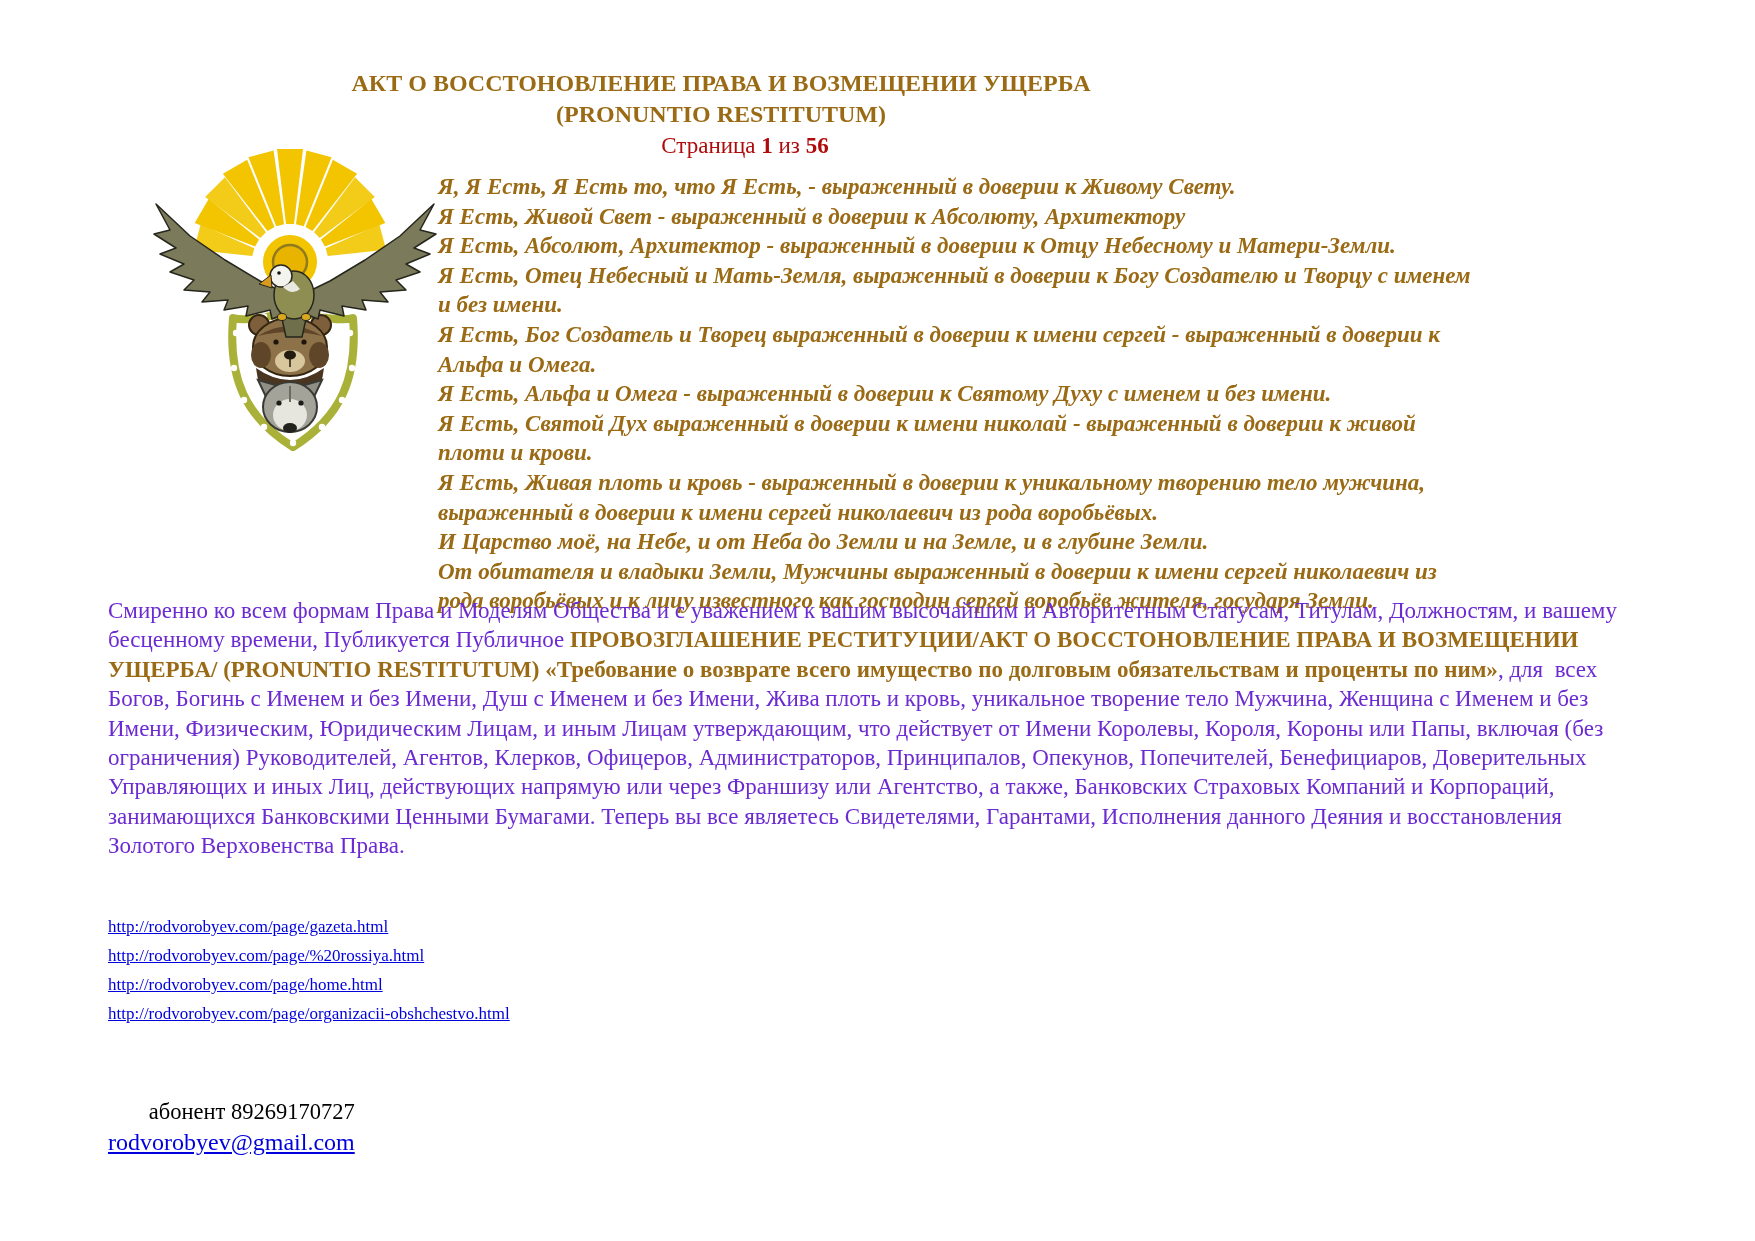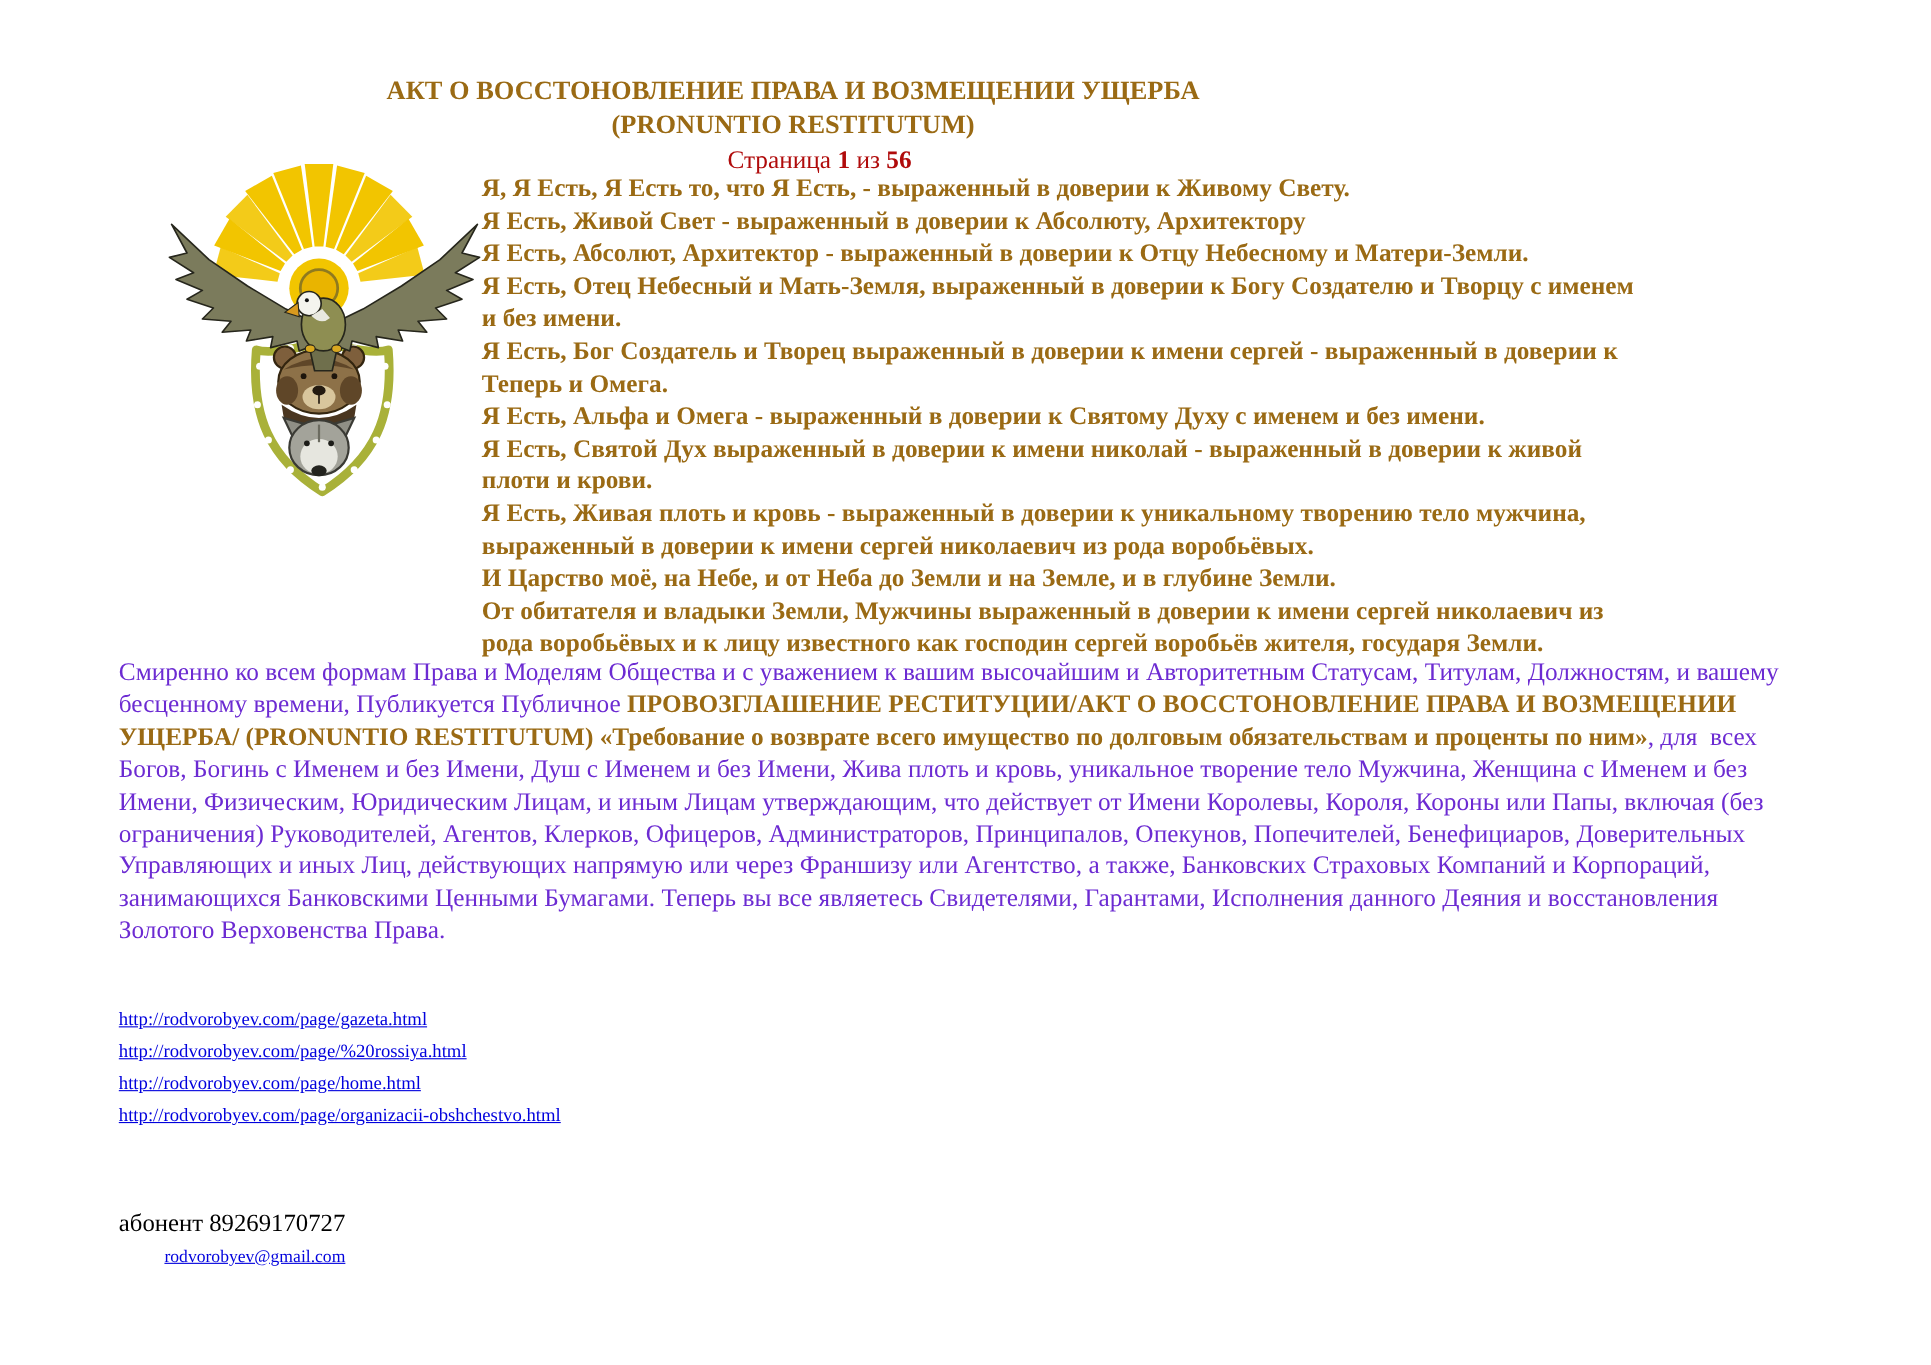--- a/index.html
+++ b/index.html
@@ -25,21 +25,21 @@
     font-size:24px;font-weight:bold;color:var(--gold);line-height:31px;
   }
   .page-indicator{
     font-size:23px;color:var(--red);line-height:31px;font-weight:normal;margin-left:48px;
   }
   .page-indicator b{font-weight:bold;}
   .emblem{
     position:absolute;left:130px;top:140px;width:330px;height:330px;
   }
   .declaration{
-    position:absolute;left:438px;top:156px;width:1260px;
+    position:absolute;left:438px;top:172px;width:1260px;font-style:italic;
   }
   .declaration .line{
     font-size:23px;font-weight:bold;color:var(--gold);
     line-height:29.6px;white-space:nowrap;
   }
   .proclamation{
     position:absolute;left:108px;top:596px;width:1542px;margin:0;
     font-size:23px;line-height:29.4px;color:var(--violet);
     white-space:pre-wrap;
   }
@@ -50,21 +50,21 @@
   .links .link{
     display:block;font-size:17px;line-height:29px;
     color:var(--link);text-decoration:underline;cursor:pointer;
     white-space:nowrap;
   }
   .contact{
     position:absolute;left:108px;top:1096px;text-align:right;
   }
   .phone{font-size:22.5px;line-height:31px;color:var(--ink);}
   .email{
-    display:inline-block;font-size:16px;line-height:31px;
+    display:inline-block;font-size:24px;line-height:31px;
     color:var(--link);text-decoration:underline;cursor:pointer;
   }
 </style>
 </head>
 <body>
 
 <div class="header">
   <div class="title">АКТ О ВОССТОНОВЛЕНИЕ ПРАВА И ВОЗМЕЩЕНИИ УЩЕРБА</div>
   <div class="subtitle">(PRONUNTIO RESTITUTUM)</div>
   <div class="page-indicator"><span>Страница</span> <b>1</b> <span>из</span> <b>56</b></div>
@@ -148,21 +148,21 @@
   </g>
 </svg>
 
 <div class="declaration">
   <div class="line">Я, Я Есть, Я Есть то, что Я Есть, - выраженный в доверии к Живому Свету.</div>
   <div class="line">Я Есть, Живой Свет - выраженный в доверии к Абсолюту, Архитектору</div>
   <div class="line">Я Есть, Абсолют, Архитектор - выраженный в доверии к Отцу Небесному и Матери-Земли.</div>
   <div class="line">Я Есть, Отец Небесный и Мать-Земля, выраженный в доверии к Богу Создателю и Творцу с именем</div>
   <div class="line">и без имени.</div>
   <div class="line">Я Есть, Бог Создатель и Творец выраженный в доверии к имени сергей - выраженный в доверии к</div>
-  <div class="line">Теперь и Омега.</div>
+  <div class="line">Альфа и Омега.</div>
   <div class="line">Я Есть, Альфа и Омега - выраженный в доверии к Святому Духу с именем и без имени.</div>
   <div class="line">Я Есть, Святой Дух выраженный в доверии к имени николай - выраженный в доверии к живой</div>
   <div class="line">плоти и крови.</div>
   <div class="line">Я Есть, Живая плоть и кровь - выраженный в доверии к уникальному творению тело мужчина,</div>
   <div class="line">выраженный в доверии к имени сергей николаевич из рода воробьёвых.</div>
   <div class="line">И Царство моё, на Небе, и от Неба до Земли и на Земле, и в глубине Земли.</div>
   <div class="line">От обитателя и владыки Земли, Мужчины выраженный в доверии к имени сергей николаевич из</div>
   <div class="line">рода воробьёвых и к лицу известного как господин сергей воробьёв жителя, государя Земли.</div>
 </div>
 

